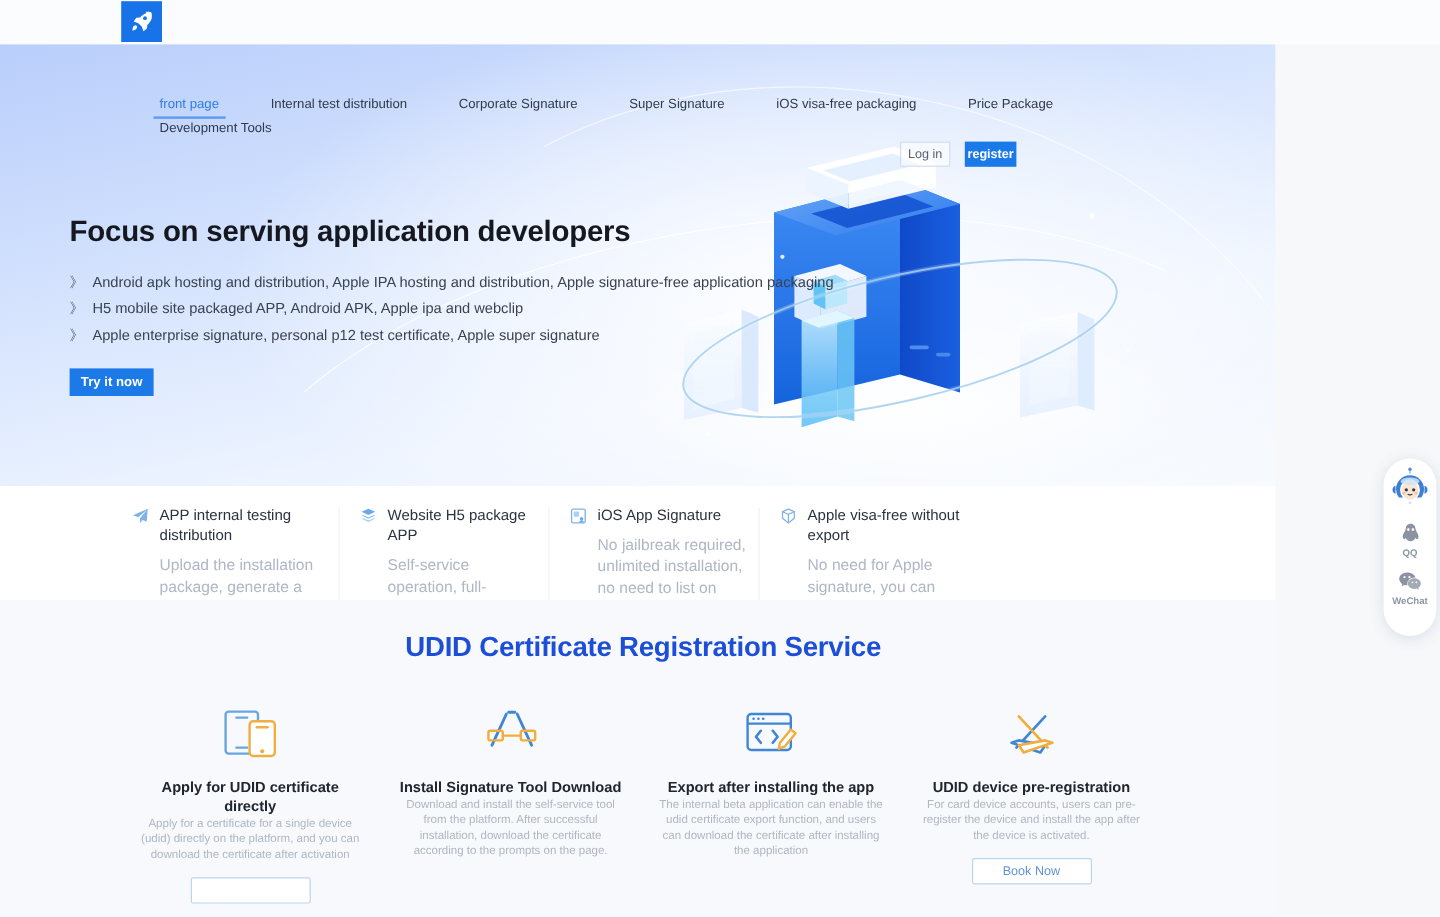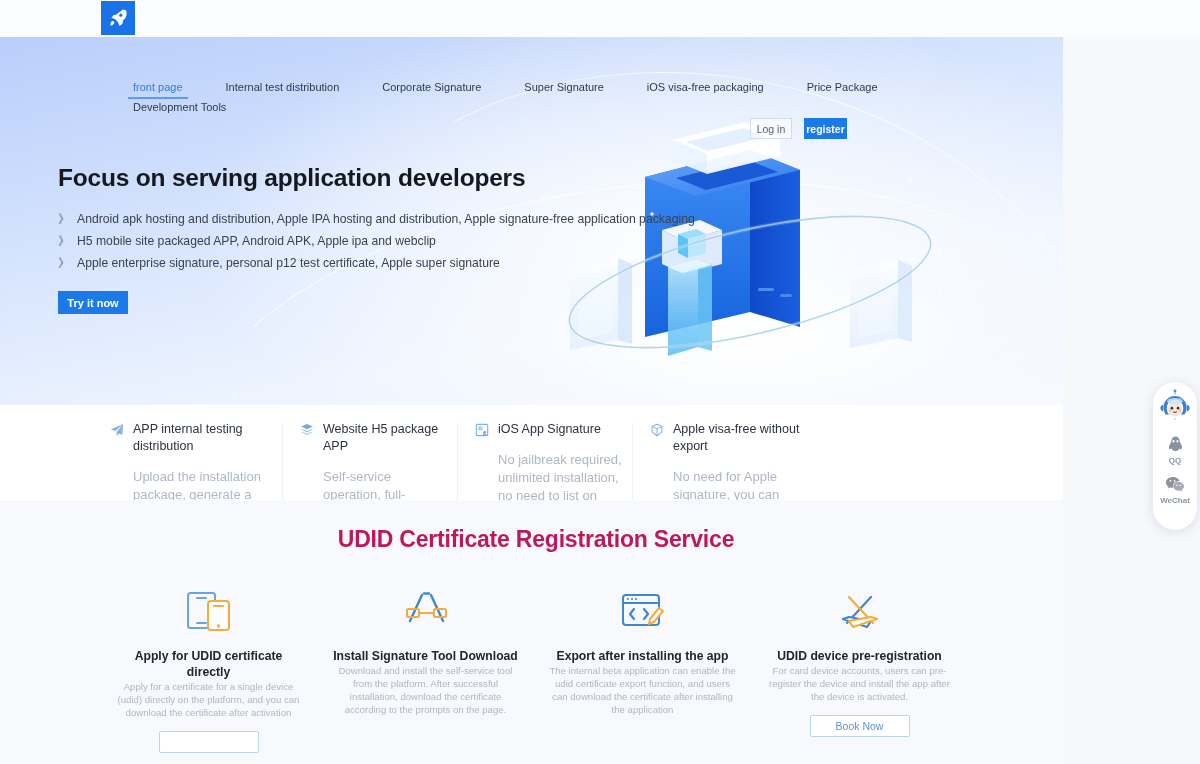--- a/index.html
+++ b/index.html
@@ -72,21 +72,21 @@
     color:#5a6372; font-size:10.5px; display:flex; align-items:center; justify-content:center;
     cursor:pointer;
   }
   .btn-register {
     width:43px; height:21px; background:#1b7ae8; color:#fff; font-size:10.5px;
     display:flex; align-items:center; justify-content:center; cursor:pointer;
     font-weight:600;
   }
 
   
-  .hero-copy { position:absolute; left:58px; top:126px; width:590px; }
+  .hero-copy { position:absolute; left:58px; top:142px; width:590px; }
   .hero-title {
     font-size:24.5px; font-weight:bold; color:#15191f; letter-spacing:-0.2px;
     line-height:30px; margin-bottom:16px;
   }
   .bullet-row {
     display:flex; align-items:flex-start; gap:7px;
     font-size:12.2px; color:#3a4250; line-height:20px; margin-bottom:2px;
     white-space:nowrap;
   }
   .bullet-row .chev { color:#4b5566; font-size:12px; line-height:20px; }
@@ -112,31 +112,31 @@
     display:flex; gap:9px; align-items:flex-start;
   }
   .feat + .feat { padding-left:15px; }
   .feat:not(:last-child)::after {
     content:""; position:absolute; right:2px; top:2px; bottom:-6px; width:1px;
     background:#edf1f6;
   }
   .feat-ico { flex:0 0 14px; padding-top:2px; color:#6ea8e8; }
   .feat-ico svg { display:block; }
   .feat-txt { flex:1; }
-  .feat-title { font-size:12.5px; color:#2b3340; line-height:17px; margin-bottom:13px; }
+  .feat-title { font-size:12.5px; color:#2b3340; line-height:17px; margin-bottom:7px; }
   .feat-desc { font-size:13px; color:#aeb7c4; line-height:18px; }
 
   
   .udid {
     position:absolute; left:0; top:500px; width:1063px; height:264px;
     background:#f7f9fc;
   }
   .udid-title {
     position:absolute; left:9px; right:0; top:26px; text-align:center;
-    font-size:23px; font-weight:bold; color:#be185d; letter-spacing:-0.2px;
+    font-size:23px; font-weight:bold; color:#1d4ed8; letter-spacing:-0.2px;
   }
   .udid-grid {
     position:absolute; left:100px; top:86px; width:870px;
     display:flex;
   }
   .udid-card { width:217px; text-align:center; padding:0 12px; }
   .udid-ico { height:50px; display:flex; align-items:center; justify-content:center; margin-bottom:12px; }
   .udid-ico svg { display:block; }
   .udid-name {
     font-size:12.2px; font-weight:bold; color:#20262f; line-height:16px;

